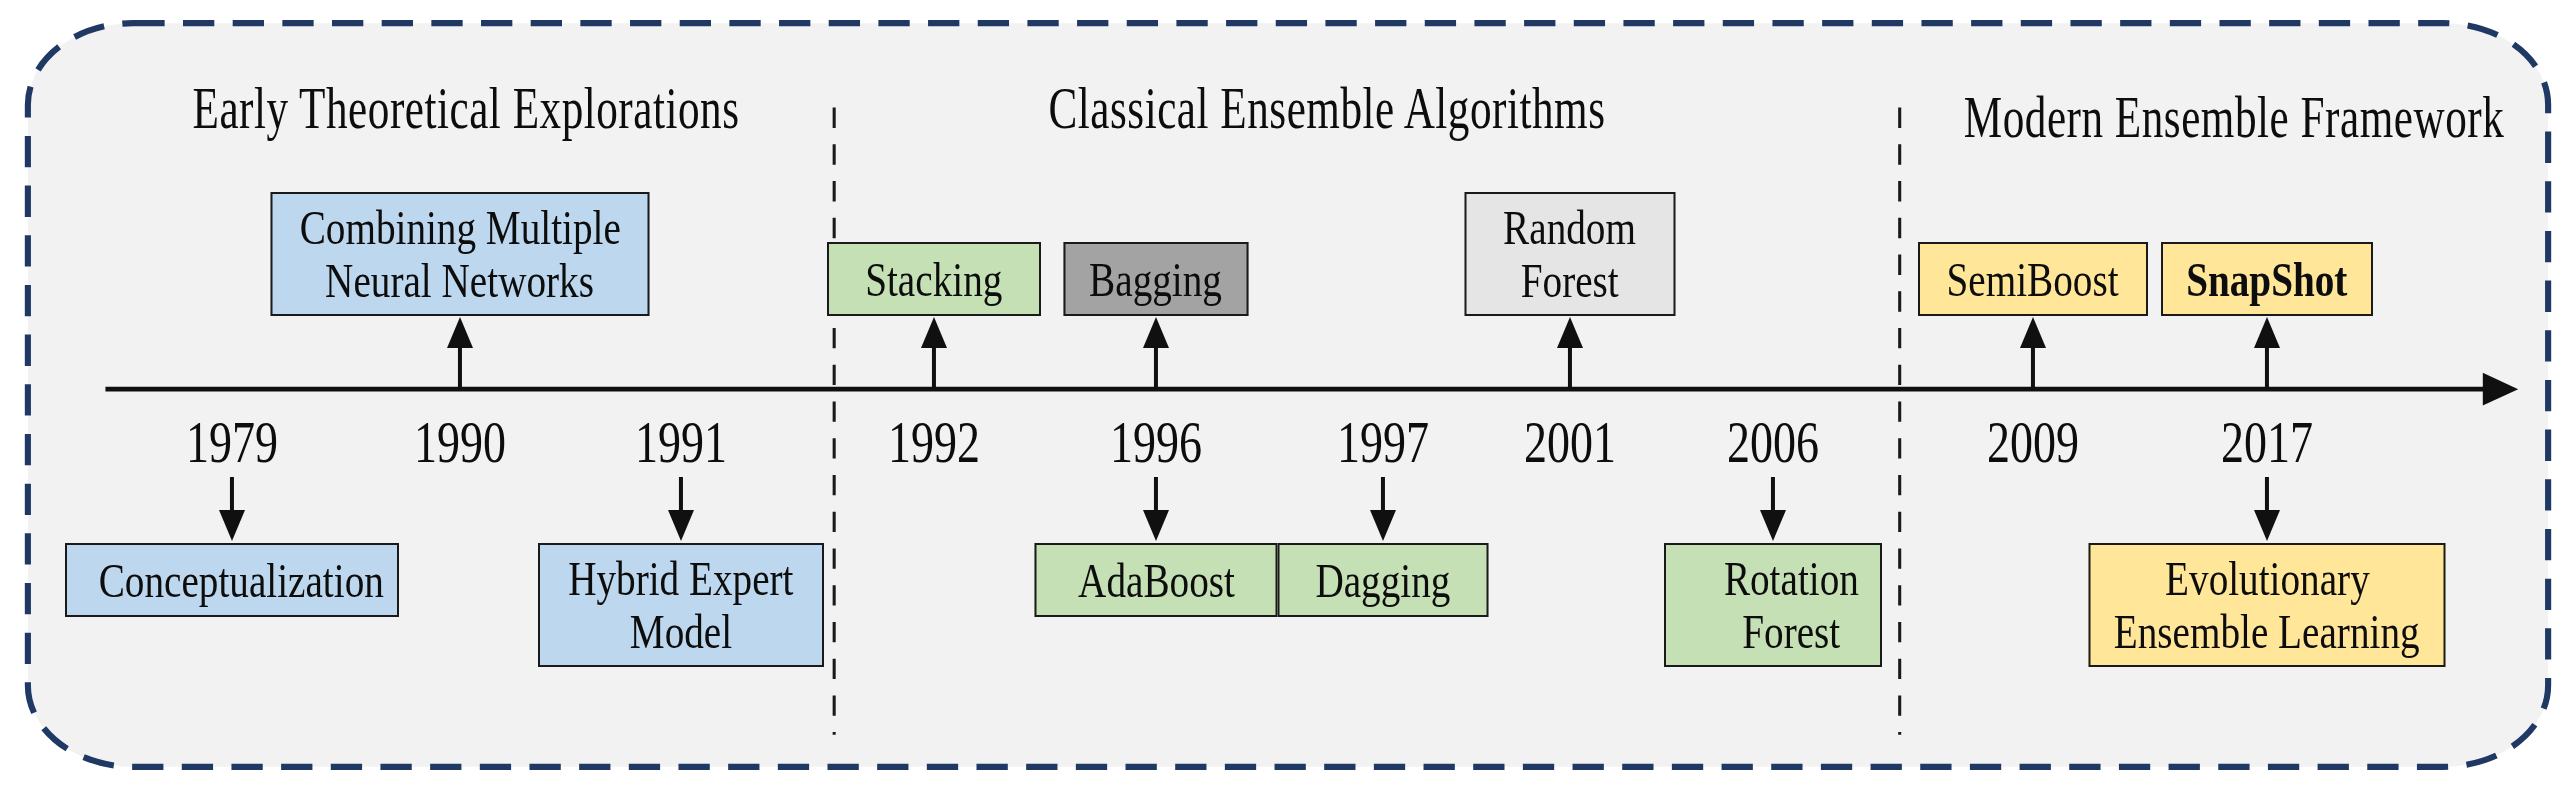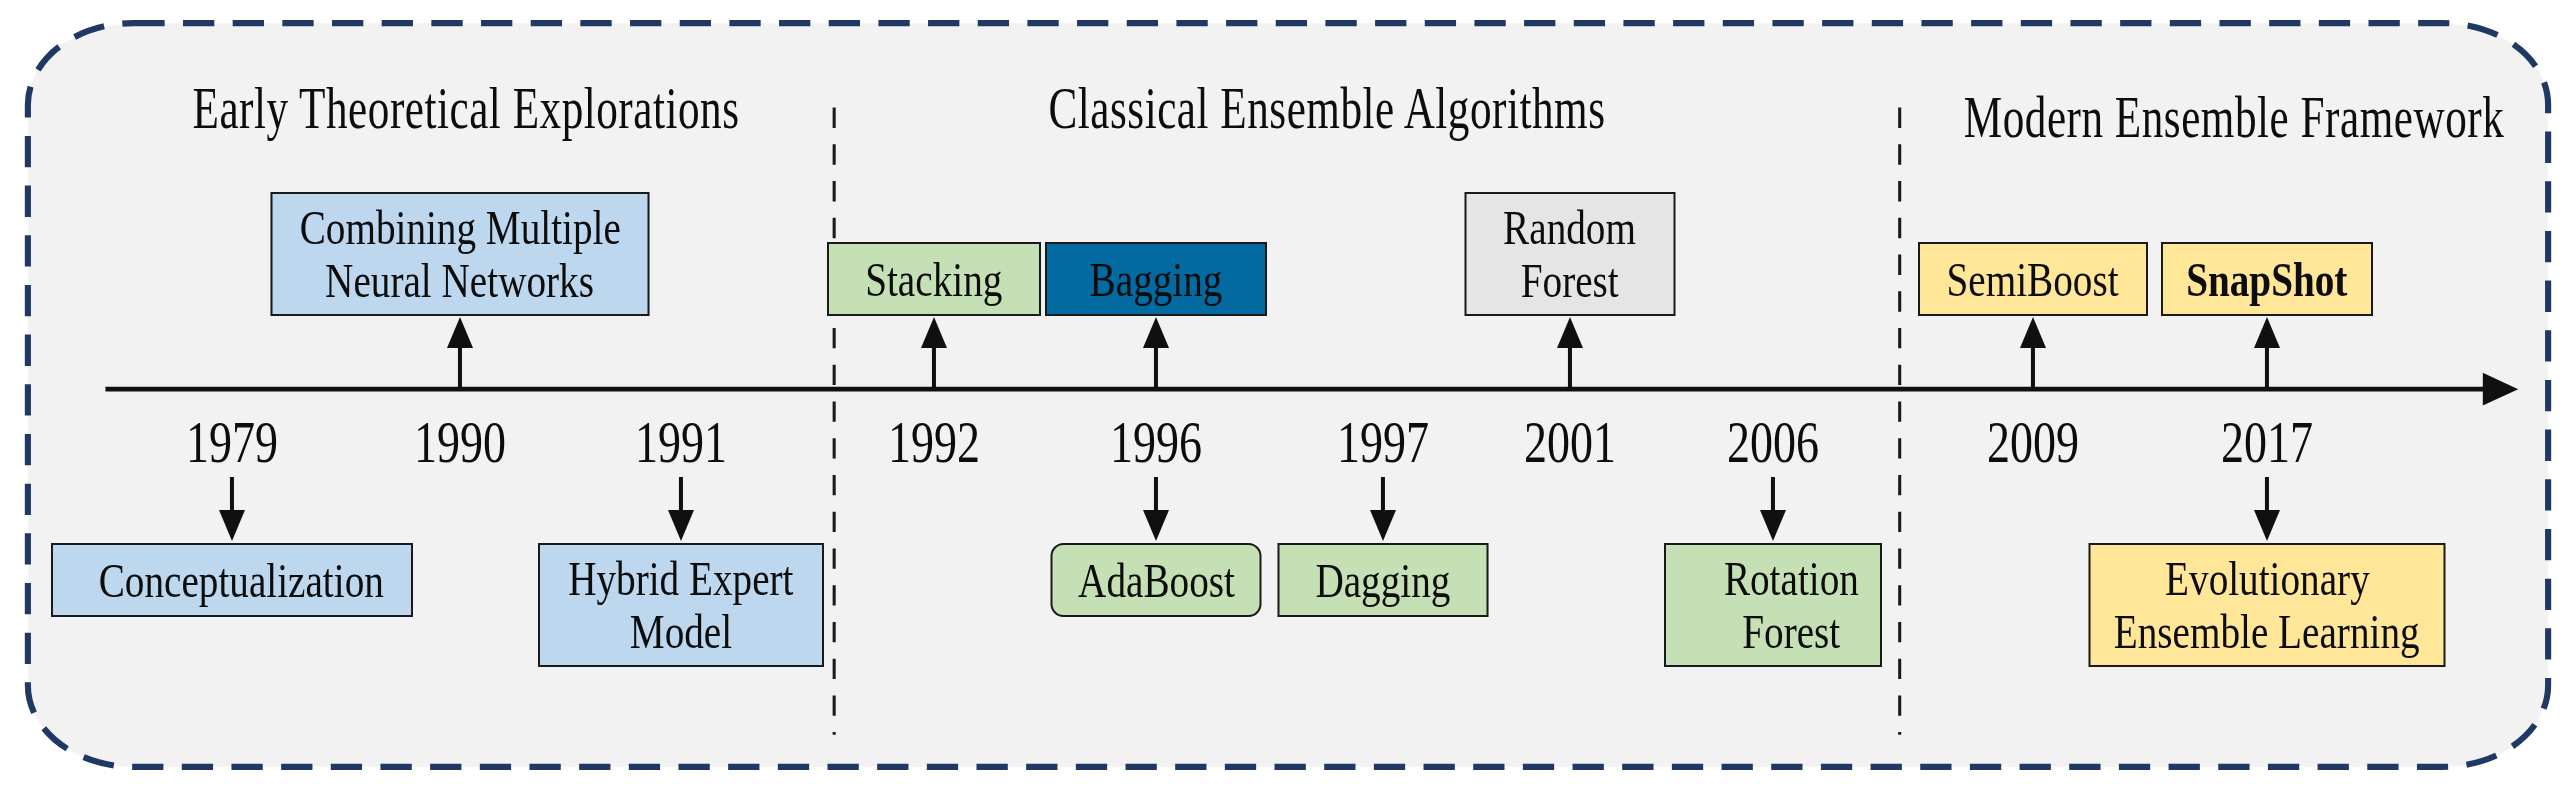--- a/index.html
+++ b/index.html
@@ -82,21 +82,21 @@
     <line id="axis-line" x1="154" y1="572" x2="3654" y2="572" stroke="#101010" stroke-width="7"></line>
     <polygon id="axis-arrowhead" points="3648,548 3648,596 3700,572" fill="#101010"></polygon>
   </svg>
 
   <div class="sec-title" id="sec-title-0" style="left: 466px; top: 108px;">Early Theoretical Explorations</div>
   <div class="sec-title" id="sec-title-1" style="left: 1327px; top: 108px;">Classical Ensemble Algorithms</div>
   <div class="sec-title" id="sec-title-2" style="left: 2234px; top: 117px;">Modern Ensemble Framework</div>
 
   <div id="items">
       <div class="year" style="left: 232px;">1979</div>
-      <div class="box below" style="left: 232px; width: 362px; background: rgb(189, 215, 238); border-color: rgb(26, 26, 26); padding-left: 18px;">
+      <div class="box below" style="left: 232px; width: 334px; background: rgb(189, 215, 238); border-color: rgb(26, 26, 26); padding-left: 18px;">
         <div class="line">Conceptualization</div>
       </div>
       <div class="stem down" style="left: 232px;"></div>
       <div class="head down" style="left: 232px;"></div>
       <div class="year" style="left: 460px;">1990</div>
       <div class="box above" style="left: 460px; width: 379px; background: rgb(189, 215, 238); border-color: rgb(26, 26, 26);">
         <div class="line">Combining Multiple</div>
         <div class="line">Neural Networks</div>
       </div>
       <div class="stem up" style="left: 460px;"></div>
@@ -108,26 +108,26 @@
       </div>
       <div class="stem down" style="left: 681px;"></div>
       <div class="head down" style="left: 681px;"></div>
       <div class="year" style="left: 934px;">1992</div>
       <div class="box above" style="left: 934px; width: 214px; background: rgb(197, 224, 180); border-color: rgb(26, 26, 26);">
         <div class="line">Stacking</div>
       </div>
       <div class="stem up" style="left: 934px;"></div>
       <div class="head up" style="left: 934px;"></div>
       <div class="year" style="left: 1156px;">1996</div>
-      <div class="box above" style="left: 1156px; width: 222px; background: #0369a1; border-color: rgb(26, 26, 26);">
+      <div class="box above" style="left: 1156px; width: 185px; background: #a3a3a3; border-color: rgb(26, 26, 26);">
         <div class="line">Bagging</div>
       </div>
       <div class="stem up" style="left: 1156px;"></div>
       <div class="head up" style="left: 1156px;"></div>
-      <div class="box below" style="left: 1156px; width: 211px; background: rgb(197, 224, 180); border-color: rgb(26, 26, 26); border-radius: 13px;">
+      <div class="box below" style="left: 1156px; width: 243px; background: rgb(197, 224, 180); border-color: rgb(26, 26, 26);">
         <div class="line">AdaBoost</div>
       </div>
       <div class="stem down" style="left: 1156px;"></div>
       <div class="head down" style="left: 1156px;"></div>
       <div class="year" style="left: 1383px;">1997</div>
       <div class="box below" style="left: 1383px; width: 211px; background: rgb(197, 224, 180); border-color: rgb(26, 26, 26);">
         <div class="line">Dagging</div>
       </div>
       <div class="stem down" style="left: 1383px;"></div>
       <div class="head down" style="left: 1383px;"></div>

